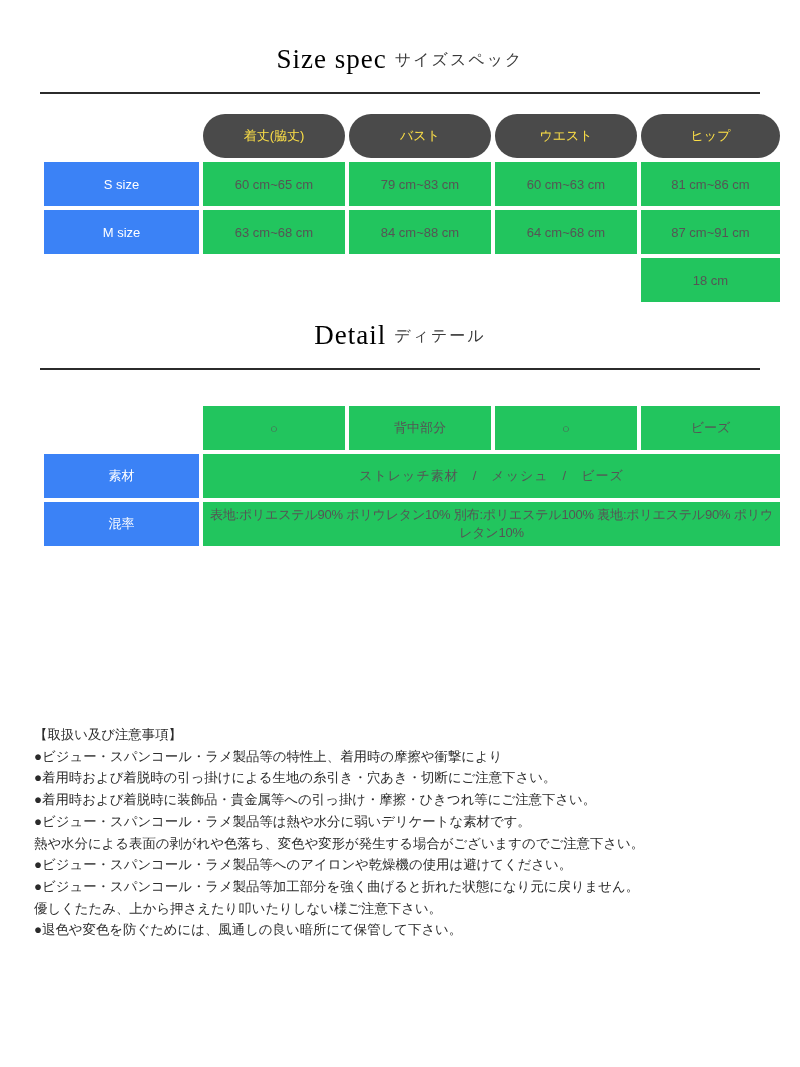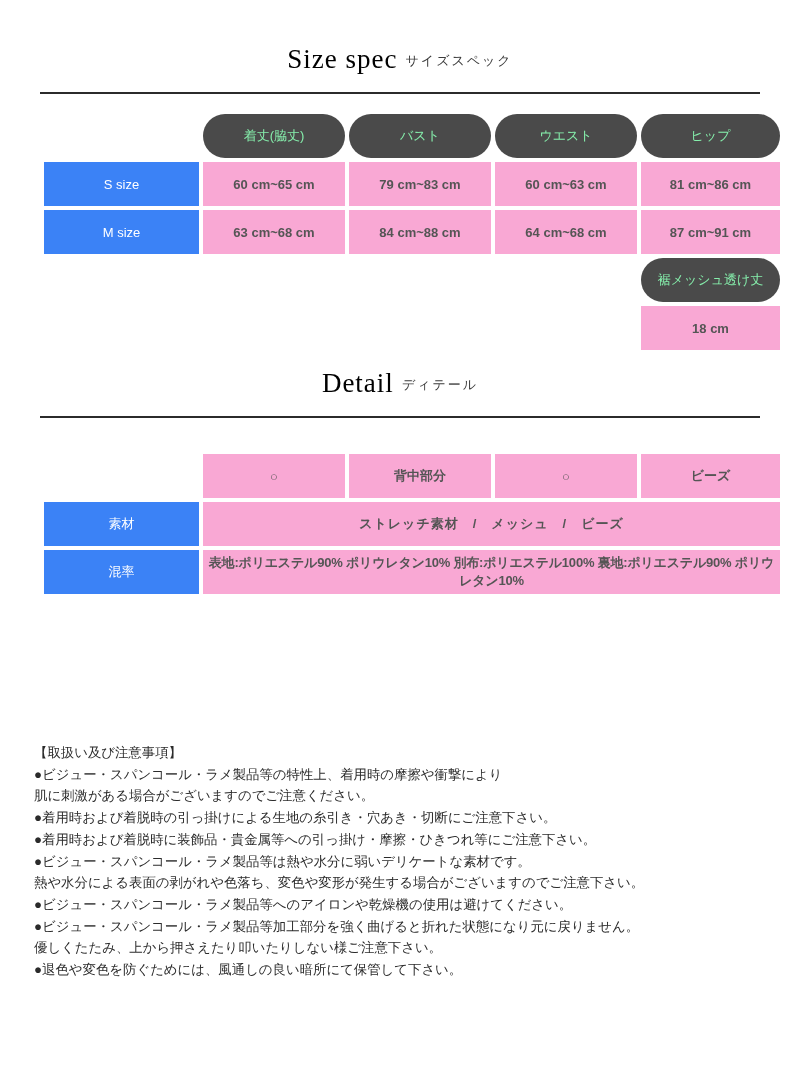--- a/index.html
+++ b/index.html
@@ -28,21 +28,21 @@
     position: relative;
   }
   .section-head .title-en {
     font-family: "Liberation Serif", serif;
     font-size: 27px;
     letter-spacing: 1px;
     color: #000000;
   }
   .section-head .title-jp {
     font-family: "Liberation Sans", sans-serif;
-    font-size: 13px;
+    font-size: 16px;
     letter-spacing: 2px;
     color: #3a3a3a;
     margin-left: 8px;
     position: relative;
     top: -3px;
   }
   .rule {
     border-top: 2px solid #2b2b2b;
     margin: 0 40px;
   }
@@ -57,52 +57,51 @@
   }
   .tbl td {
     height: 44px;
     text-align: center;
     vertical-align: middle;
     font-size: 13px;
     padding: 0 2px;
   }
   .hdr {
     background: #4a4a4a;
-    color: #86efac;
+    color: #fde047;
     font-size: 13.5px;
     border-radius: 22px;
   }
   .rowhdr {
     background: #3b82f6;
     color: #ffffff;
     font-size: 13.5px;
   }
   .cell {
-    background: #f9a8d4;
+    background: #22c55e;
     color: #555555;
-    font-weight: bold;
   }
   .cell-empty {
     background: transparent;
   }
   .small-cell {
     font-size: 10px;
     color: #555555;
     letter-spacing: -0.2px;
   }
   .mid-cell {
     font-size: 13px;
     letter-spacing: 1px;
   }
 
   
   .notes {
     position: absolute;
     left: 34px;
-    top: 742px;
+    top: 724px;
     width: 740px;
     font-size: 13.4px;
     line-height: 1.62;
     color: #2b2b2b;
     font-family: "Liberation Sans", sans-serif;
   }
   .notes .line {
     white-space: nowrap;
   }
 </style>
@@ -144,27 +143,20 @@
         <td class="cell">63 cm~68 cm</td>
         <td class="cell">84 cm~88 cm</td>
         <td class="cell">64 cm~68 cm</td>
         <td class="cell">87 cm~91 cm</td>
       </tr>
       <tr>
         <td class="cell-empty"></td>
         <td class="cell-empty"></td>
         <td class="cell-empty"></td>
         <td class="cell-empty"></td>
-        <td class="hdr">裾メッシュ透け丈</td>
-      </tr>
-      <tr>
-        <td class="cell-empty"></td>
-        <td class="cell-empty"></td>
-        <td class="cell-empty"></td>
-        <td class="cell-empty"></td>
         <td class="cell">18 cm</td>
       </tr>
     </tbody>
   </table>
 
   <div class="section-head" style="padding-top:14px;">
     <span class="title-en">Detail</span><span class="title-jp">ディテール</span>
   </div>
   <div class="rule" style="margin-top:17px;"></div>
 
@@ -191,21 +183,20 @@
       <tr>
         <td class="rowhdr">混率</td>
         <td class="cell small-cell" colspan="4">表地:ポリエステル90%  ポリウレタン10%  別布:ポリエステル100%  裏地:ポリエステル90%  ポリウレタン10%</td>
       </tr>
     </tbody>
   </table>
 
   <div class="notes">
     <div class="line">【取扱い及び注意事項】</div>
     <div class="line">●ビジュー・スパンコール・ラメ製品等の特性上、着用時の摩擦や衝撃により</div>
-    <div class="line">肌に刺激がある場合がございますのでご注意ください。</div>
     <div class="line">●着用時および着脱時の引っ掛けによる生地の糸引き・穴あき・切断にご注意下さい。</div>
     <div class="line">●着用時および着脱時に装飾品・貴金属等への引っ掛け・摩擦・ひきつれ等にご注意下さい。</div>
     <div class="line">●ビジュー・スパンコール・ラメ製品等は熱や水分に弱いデリケートな素材です。</div>
     <div class="line">熱や水分による表面の剥がれや色落ち、変色や変形が発生する場合がございますのでご注意下さい。</div>
     <div class="line">●ビジュー・スパンコール・ラメ製品等へのアイロンや乾燥機の使用は避けてください。</div>
     <div class="line">●ビジュー・スパンコール・ラメ製品等加工部分を強く曲げると折れた状態になり元に戻りません。</div>
     <div class="line">優しくたたみ、上から押さえたり叩いたりしない様ご注意下さい。</div>
     <div class="line">●退色や変色を防ぐためには、風通しの良い暗所にて保管して下さい。</div>
   </div>
 

